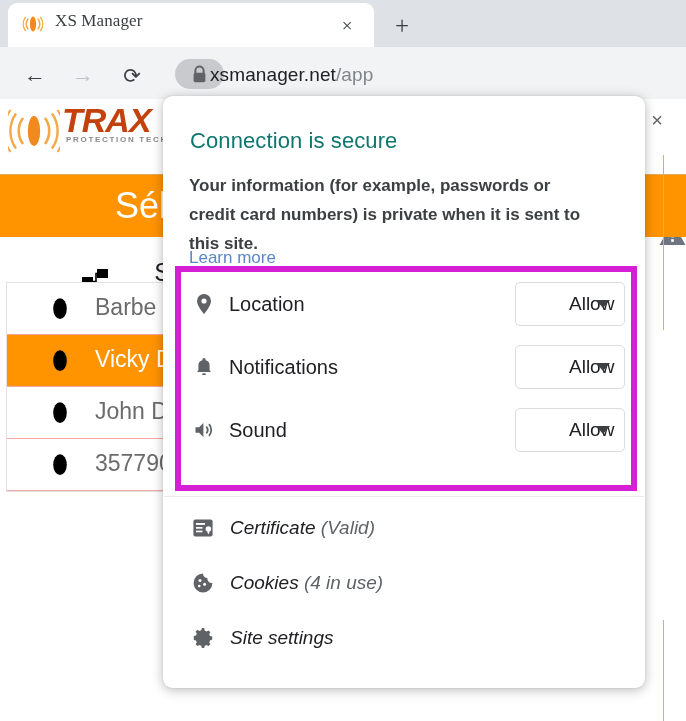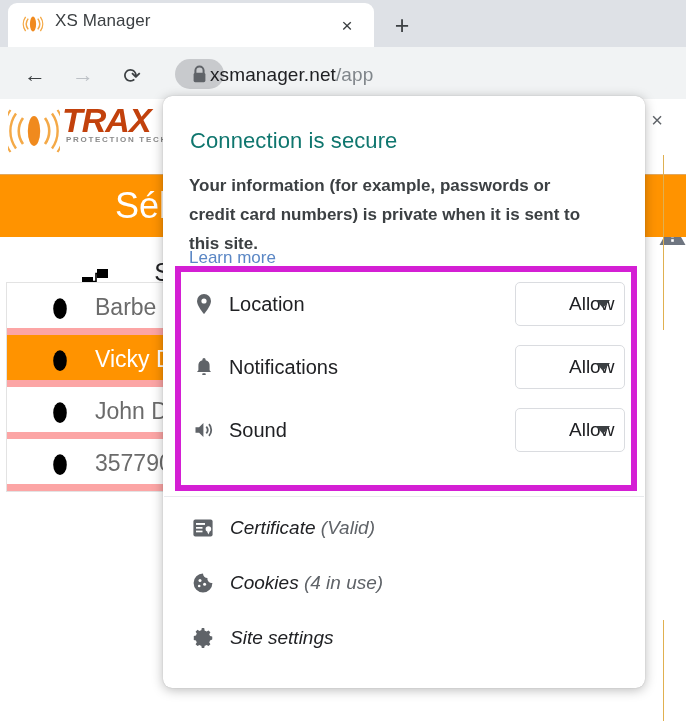--- a/index.html
+++ b/index.html
@@ -8,20 +8,21 @@
     font-family: "Liberation Sans", sans-serif;
     overflow: hidden;
     background: #ffffff;
   }
   #screen { position: relative; width: 686px; height: 721px; background: #ffffff; }
 
   
   .tabstrip {
     position: absolute; left: 0; top: 0; width: 686px; height: 47px;
     background: #dee1e6;
+    font-family: Liberation Serif, serif;
   }
   .tab-active {
     position: absolute; left: 8px; top: 3px; width: 366px; height: 44px;
     background: #ffffff;
     border-radius: 9px 9px 0 0;
     display: flex; align-items: center;
   }
   .tab-favicon {
     position: absolute; left: 22px; top: 13px; width: 22px; height: 22px;
   }
@@ -112,21 +113,21 @@
   .subgroup-icon { position: absolute; left: 72px; top: 10px; }
   .subgroup-label {
     position: absolute; left: 112px; top: -2px; width: 130px;
     text-align: center; font-size: 25px; color: #202124; line-height: 30px;
   }
 
   .list { position: absolute; left: 6px; top: 183px; width: 300px;
           border: 1px solid #e3e3e3; background: #ffffff; }
   .list-item {
     position: relative; height: 52px; display: flex; align-items: center;
-    border-bottom: 7px solid #fca5a5; background: #ffffff;
+    border-bottom: 1px solid #fca5a5; background: #ffffff;
   }
   .list-item.selected { background: #ff9300; }
   .list-item .foot { position: absolute; left: 42px; top: 7px; }
   .list-item .nm {
     position: absolute; left: 88px; top: 11px;
     font-size: 23px; color: #6b6b6b; white-space: nowrap;
   }
   .list-item.selected .nm { color: #ffffff; }
 
   .right-rule {

